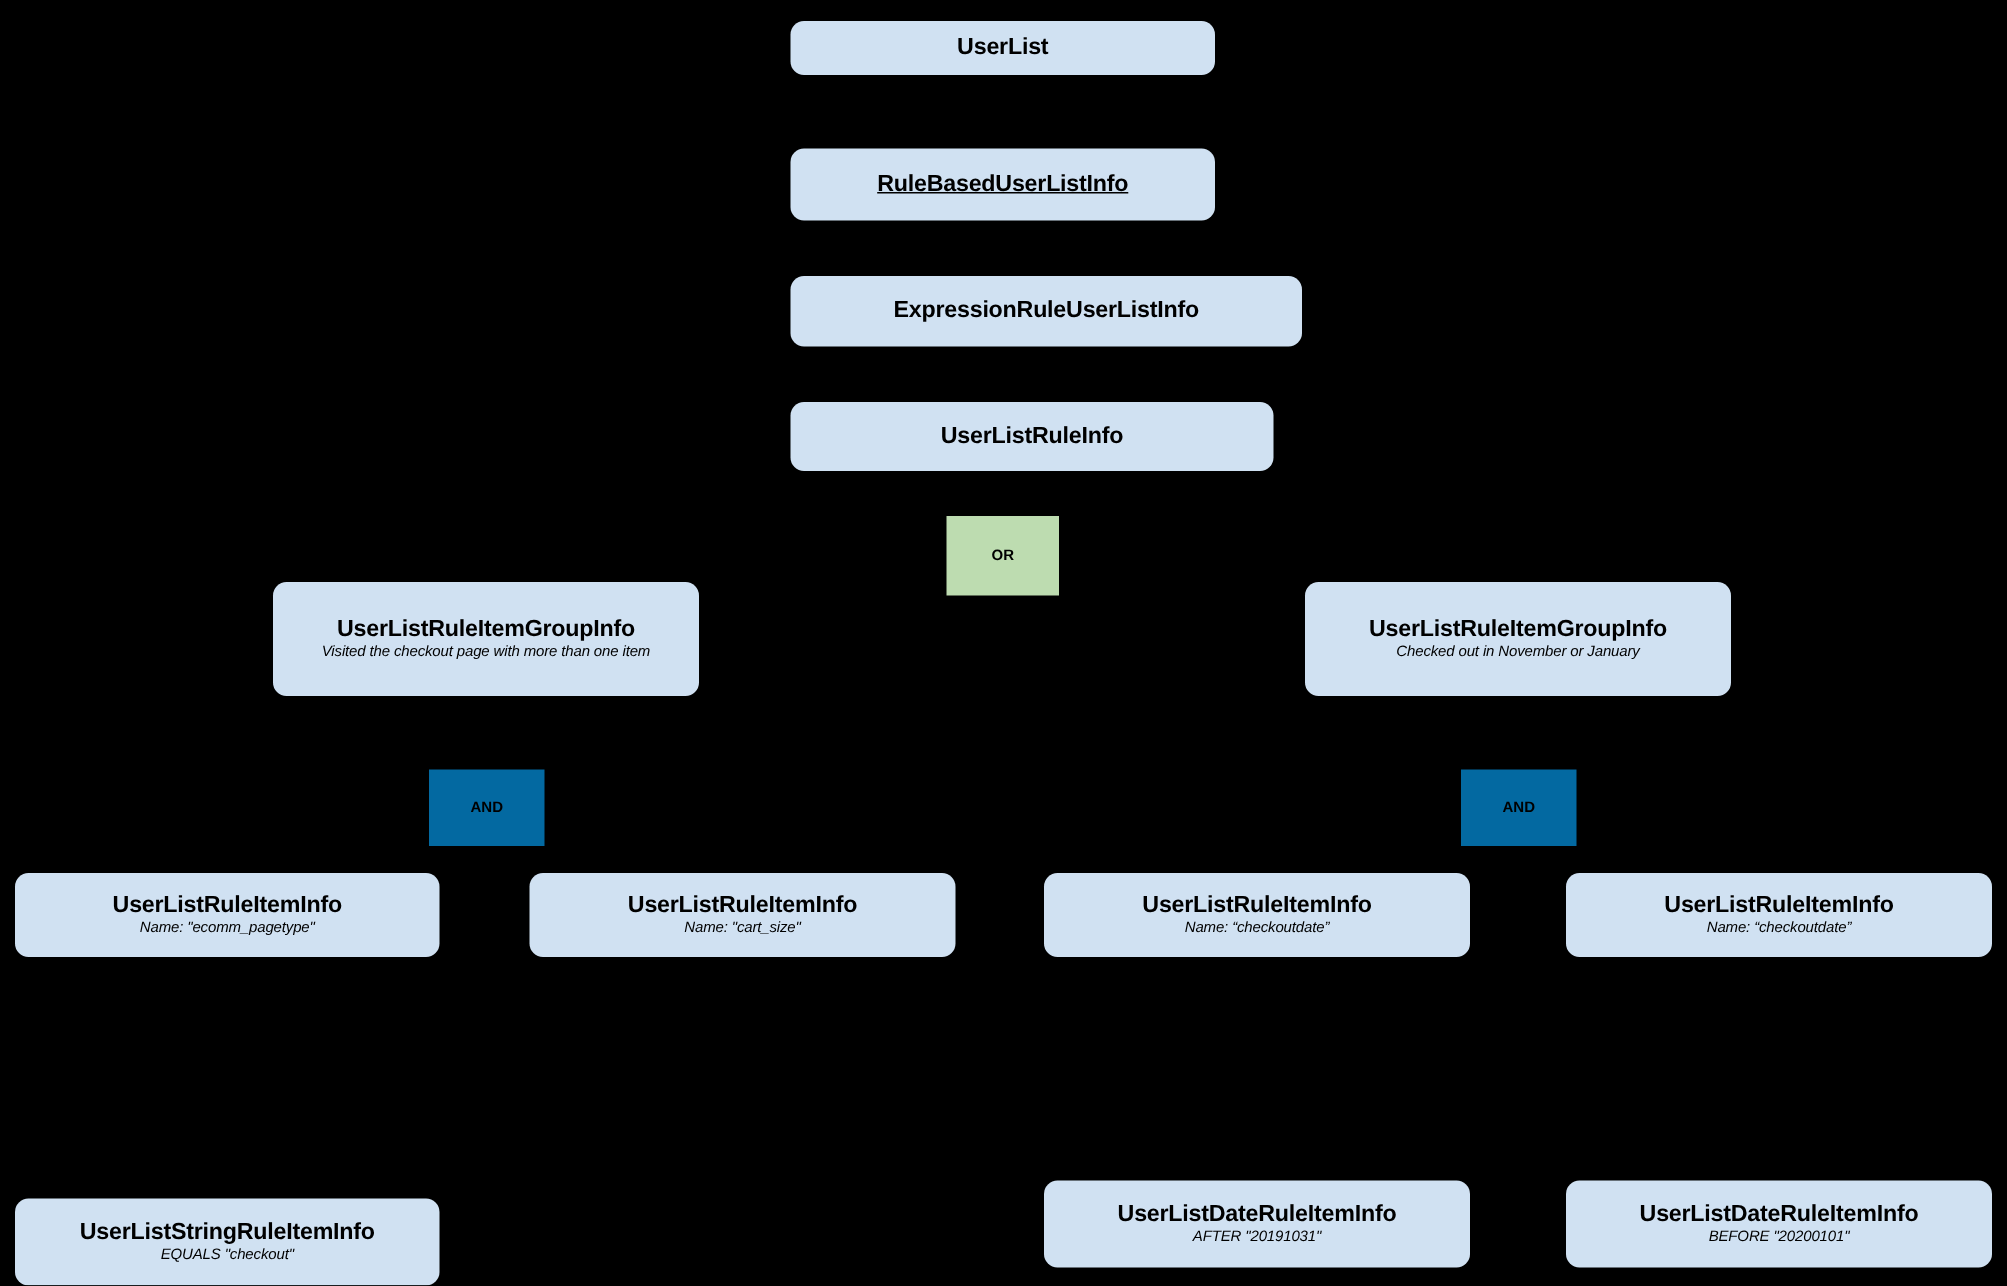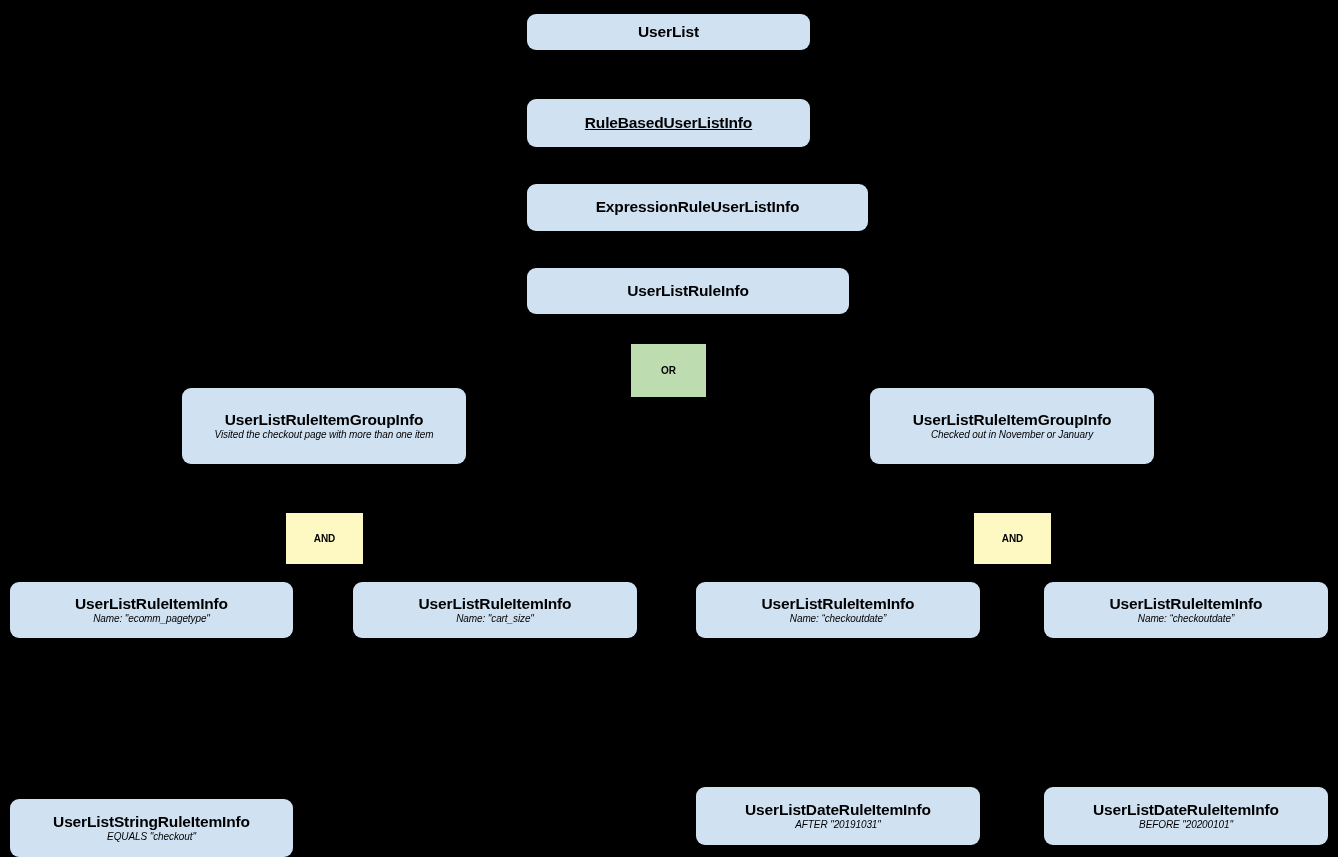--- a/index.html
+++ b/index.html
@@ -29,21 +29,21 @@
   }
   .node.klass {
     background: #d0e1f2;
     border-radius: 9px;
   }
   .node.op {
     background: #bddcb0;
     border-radius: 0;
   }
   .node.op-and {
-    background: #fef9c3;
+    background: #0369a1;
     border-radius: 0;
   }
   .title {
     font-weight: bold;
     font-size: 15.5px;
     letter-spacing: -0.15px;
     white-space: nowrap;
   }
   .subtitle {
     font-style: italic;

